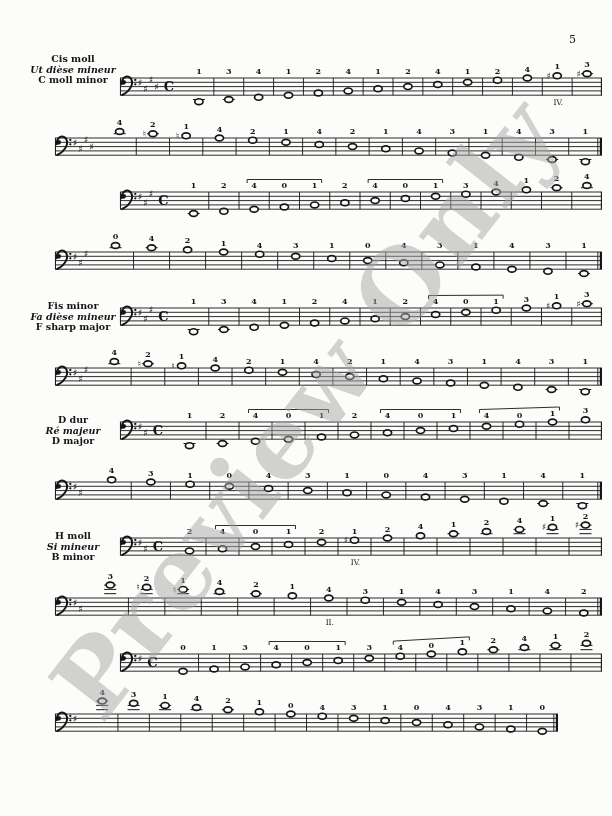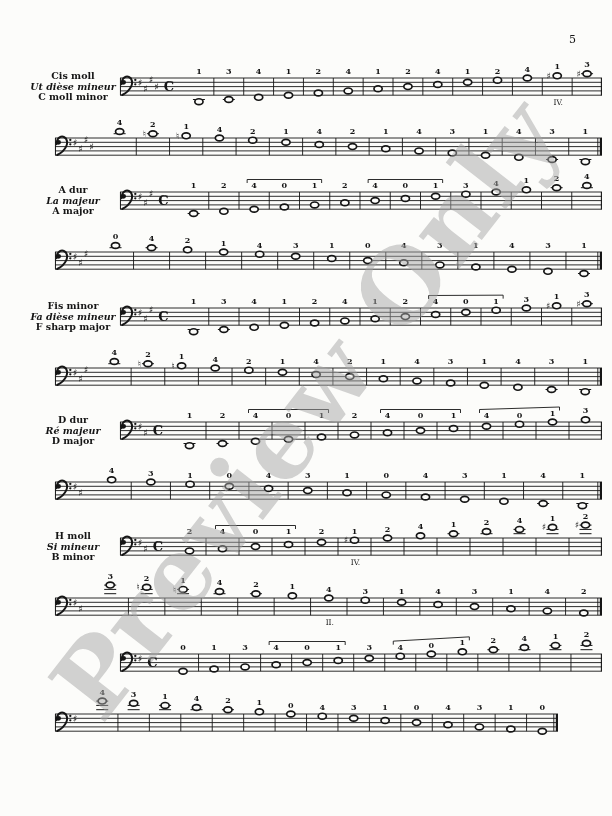--- a/index.html
+++ b/index.html
@@ -8,21 +8,21 @@
     background:#fcfcfa;overflow:hidden;
     font-family:"DejaVu Serif", serif;color:#151515;
   }
   .page-number{position:absolute;top:33px;right:36px;font-size:11px;}
   .lbl{
     position:absolute;left:26px;width:94px;text-align:center;
     font-size:9.5px;line-height:1.12;font-weight:bold;
   }
   .lbl span{display:block;}
   .lbl .fr{font-style:italic;}
-  .lbl-0{top:71px}.lbl-1{top:185px}.lbl-2{top:301px}
+  .lbl-0{top:54px}.lbl-1{top:185px}.lbl-2{top:301px}
   .lbl-3{top:415px}.lbl-4{top:531px}.lbl-5{top:647px}
   svg#score{position:absolute;left:0;top:0;}
   .wm{
     position:absolute;left:50%;top:50%;
     transform:translate(-50%,-50%) rotate(-52deg);
     font-size:100px;font-weight:bold;letter-spacing:2px;white-space:nowrap;
     color:rgba(165,165,165,0.5);pointer-events:none;z-index:5;
     font-family:"DejaVu Serif",serif;
   }
 </style>
@@ -30,25 +30,20 @@
 <body>
 
 <div class="page">
 
   <div class="page-number">5</div>
 
   <div class="lbl lbl-0">
     <span>Cis moll</span>
     <span class="fr">Ut dièse mineur</span>
     <span>C moll minor</span>
-  </div>
-  <div class="lbl lbl-1">
-    <span>A dur</span>
-    <span class="fr">La majeur</span>
-    <span>A major</span>
   </div>
   <div class="lbl lbl-2">
     <span>Fis minor</span>
     <span class="fr">Fa dièse mineur</span>
     <span>F sharp major</span>
   </div>
   <div class="lbl lbl-3">
     <span>D dur</span>
     <span class="fr">Ré majeur</span>
     <span>D major</span>

